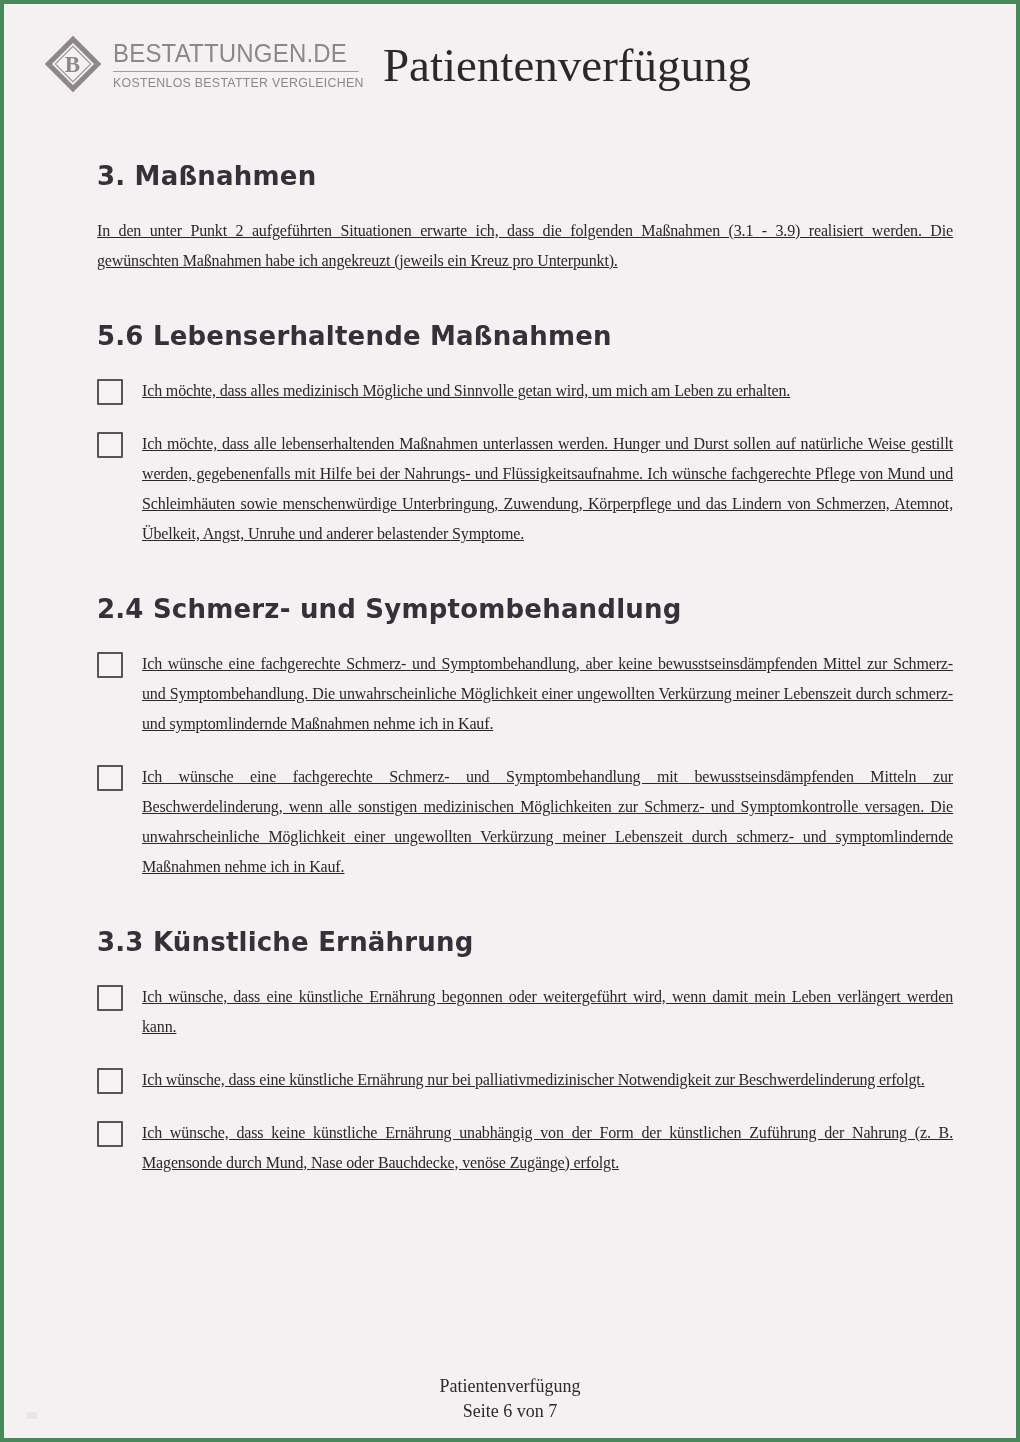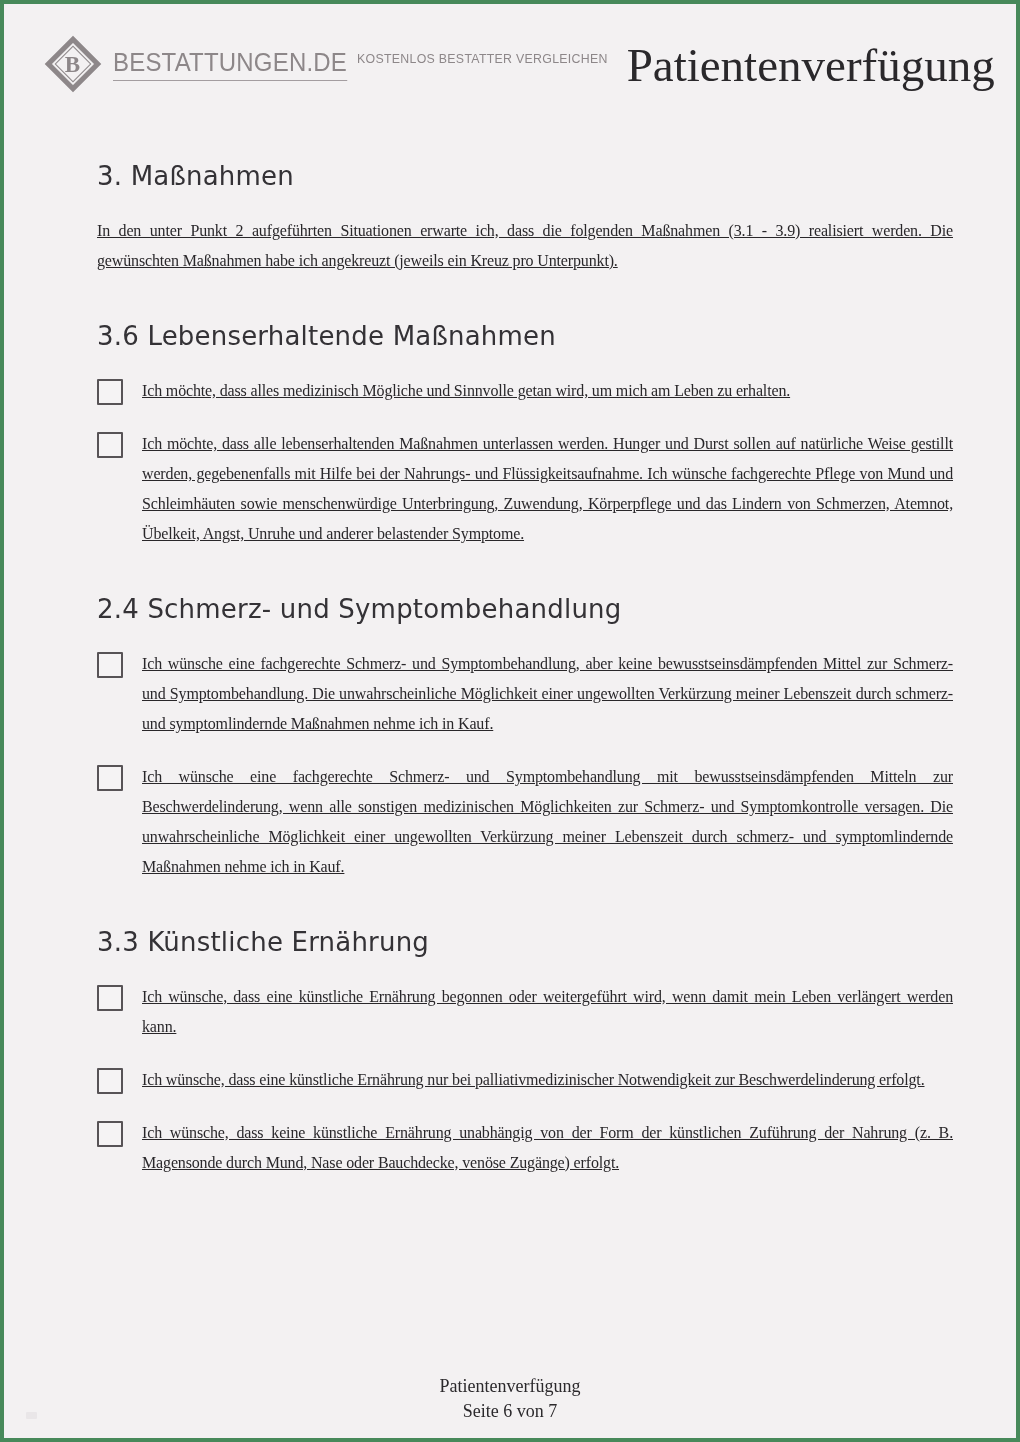--- a/index.html
+++ b/index.html
@@ -43,21 +43,21 @@
     display:flex;align-items:center;justify-content:center;
   }
   .diamond .monogram{
     transform:rotate(-45deg);
     font-family:"Liberation Serif", serif;
     font-weight:600;
     font-size:23px;
     color:var(--gray);
     line-height:1;
   }
-  .brand-block{display:flex;flex-direction:row;}
+  .brand-block{display:flex;flex-direction:column;}
   .brand-name{
     font-family:"Liberation Sans", sans-serif;
     font-size:25px;
     color:var(--gray);
     letter-spacing:0.2px;
     padding-bottom:3px;
     border-bottom:1.5px solid #a39da0;
     transform:scaleX(.96);transform-origin:left;
     white-space:nowrap;
   }
@@ -78,21 +78,21 @@
     color:#2a282b;
     margin:4px 0 0 14px;
     white-space:nowrap;
   }
   
   .content{
     padding:0 63px 0 93px;
   }
   .section-heading{
     font-family:"DejaVu Sans", sans-serif;
-    font-weight:400;
+    font-weight:700;
     font-size:26px;
     line-height:1.15;
     color:var(--head);
     letter-spacing:0.2px;
     margin:46px 0 24px 0;
   }
   .content section:first-child .section-heading{margin-top:72px;}
   .body-text{
     font-family:"Liberation Serif", serif;
     font-size:16px;
@@ -154,21 +154,21 @@
     <h1 class="doc-title">Patientenverfügung</h1>
   </header>
 
   <main class="content">
 
   <section>
         <h2 class="section-heading">3. Maßnahmen</h2>
         <p class="body-text intro">In den unter Punkt 2 aufgeführten Situationen erwarte ich, dass die folgenden Maßnahmen (3.1 - 3.9) realisiert werden. Die gewünschten Maßnahmen habe ich angekreuzt (jeweils ein Kreuz pro Unterpunkt).</p>
       </section>
       <section>
-        <h2 class="section-heading">3.6 Lebenserhaltende Maßnahmen</h2>
+        <h2 class="section-heading">5.6 Lebenserhaltende Maßnahmen</h2>
         <div class="item">
           <span class="checkbox" role="checkbox" aria-checked="false"></span>
           <p class="body-text">Ich möchte, dass alles medizinisch Mögliche und Sinnvolle getan wird, um mich am Leben zu erhalten.</p>
         </div>
         <div class="item">
           <span class="checkbox" role="checkbox" aria-checked="false"></span>
           <p class="body-text">Ich möchte, dass alle lebenserhaltenden Maßnahmen unterlassen werden. Hunger und Durst sollen auf natürliche Weise gestillt werden, gegebenenfalls mit Hilfe bei der Nahrungs- und Flüssigkeitsaufnahme. Ich wünsche fachgerechte Pflege von Mund und Schleimhäuten sowie menschenwürdige Unterbringung, Zuwendung, Körperpflege und das Lindern von Schmerzen, Atemnot, Übelkeit, Angst, Unruhe und anderer belastender Symptome.</p>
         </div>
       </section>
       <section>

